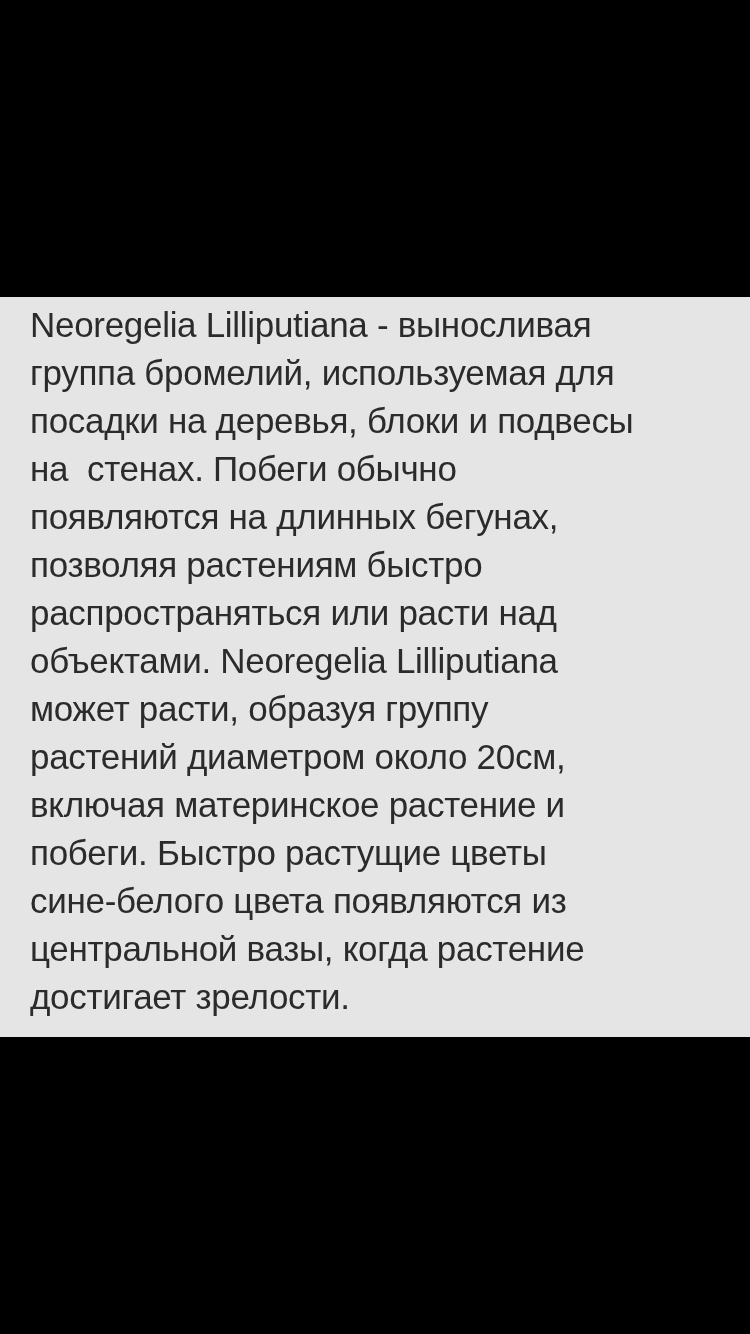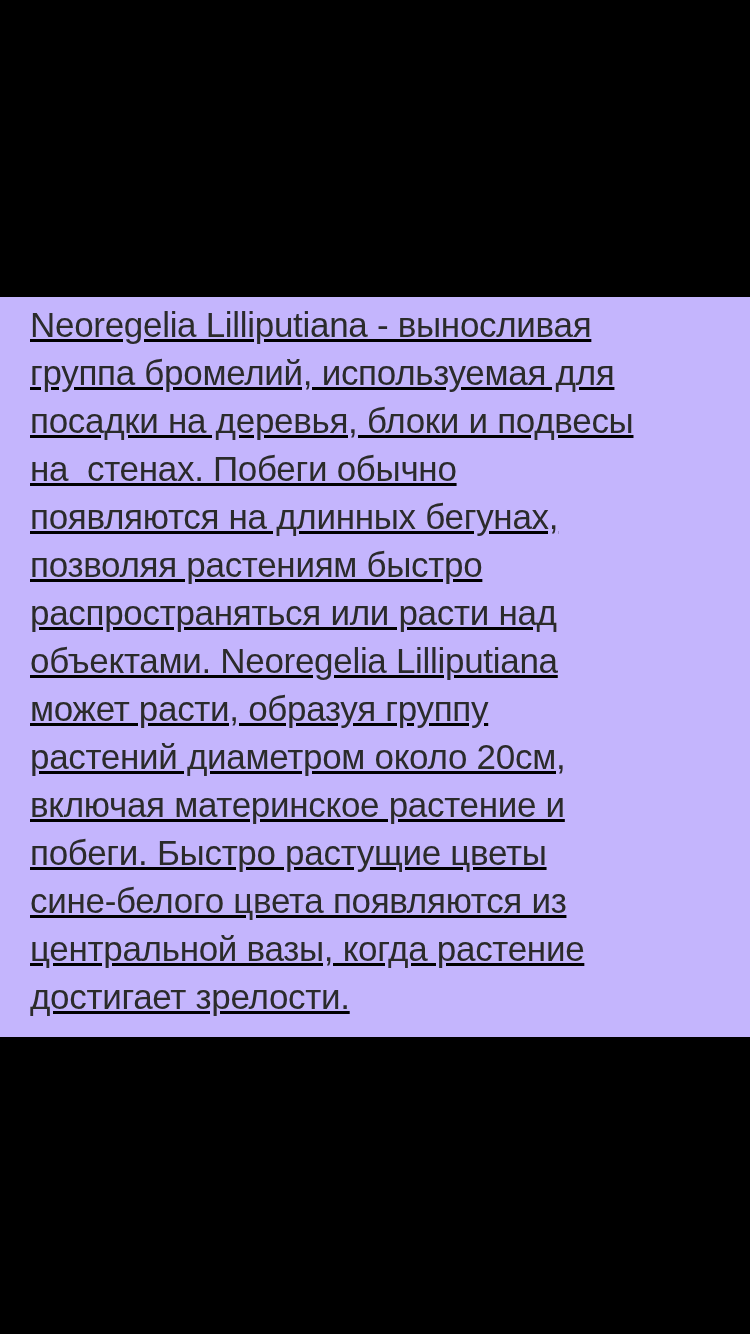--- a/index.html
+++ b/index.html
@@ -32,23 +32,22 @@
   .letterbox.bottom {
     top: 1037px;
     height: 297px;
   }
   .text-panel {
     position: absolute;
     left: 0;
     top: 297px;
     width: 750px;
     height: 740px;
-    background: #c4b5fd;
+    background: #e5e5e5;
     box-sizing: border-box;
-    text-decoration: underline;
   }
   .description-text {
     margin: 0;
     padding: 4px 18px 0 30px;
     font-size: 35px;
     line-height: 48px;
     letter-spacing: -0.3px;
     color: #2b2b2b;
     white-space: pre-wrap;
     font-family: "Liberation Sans", sans-serif;

